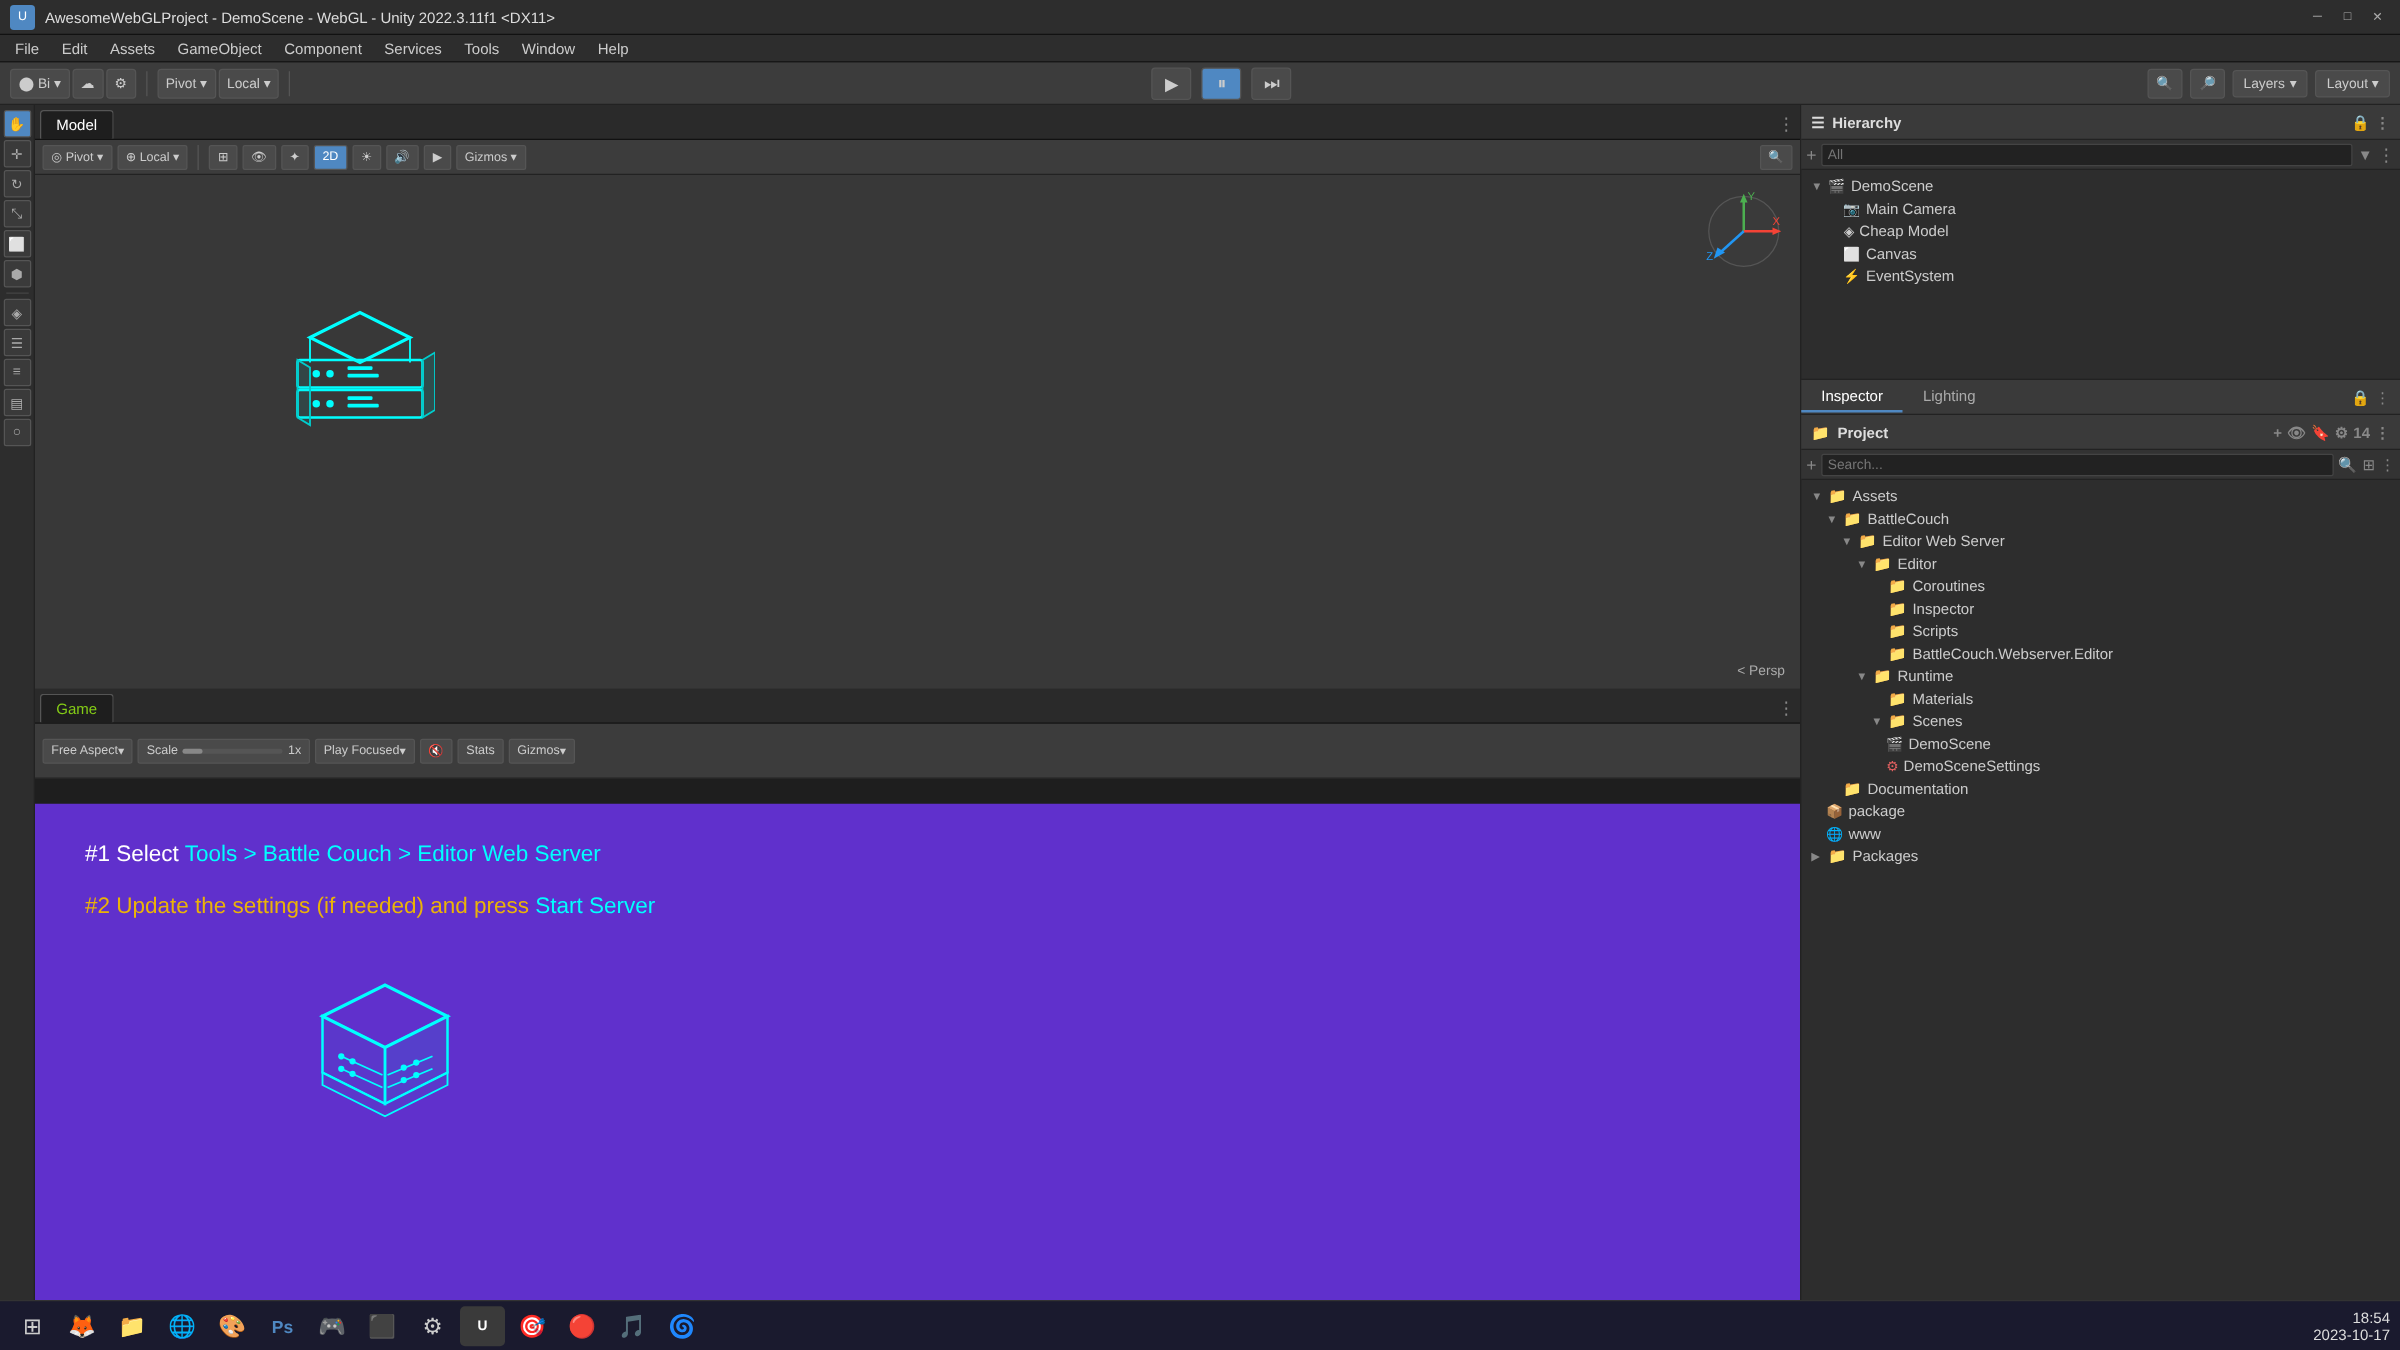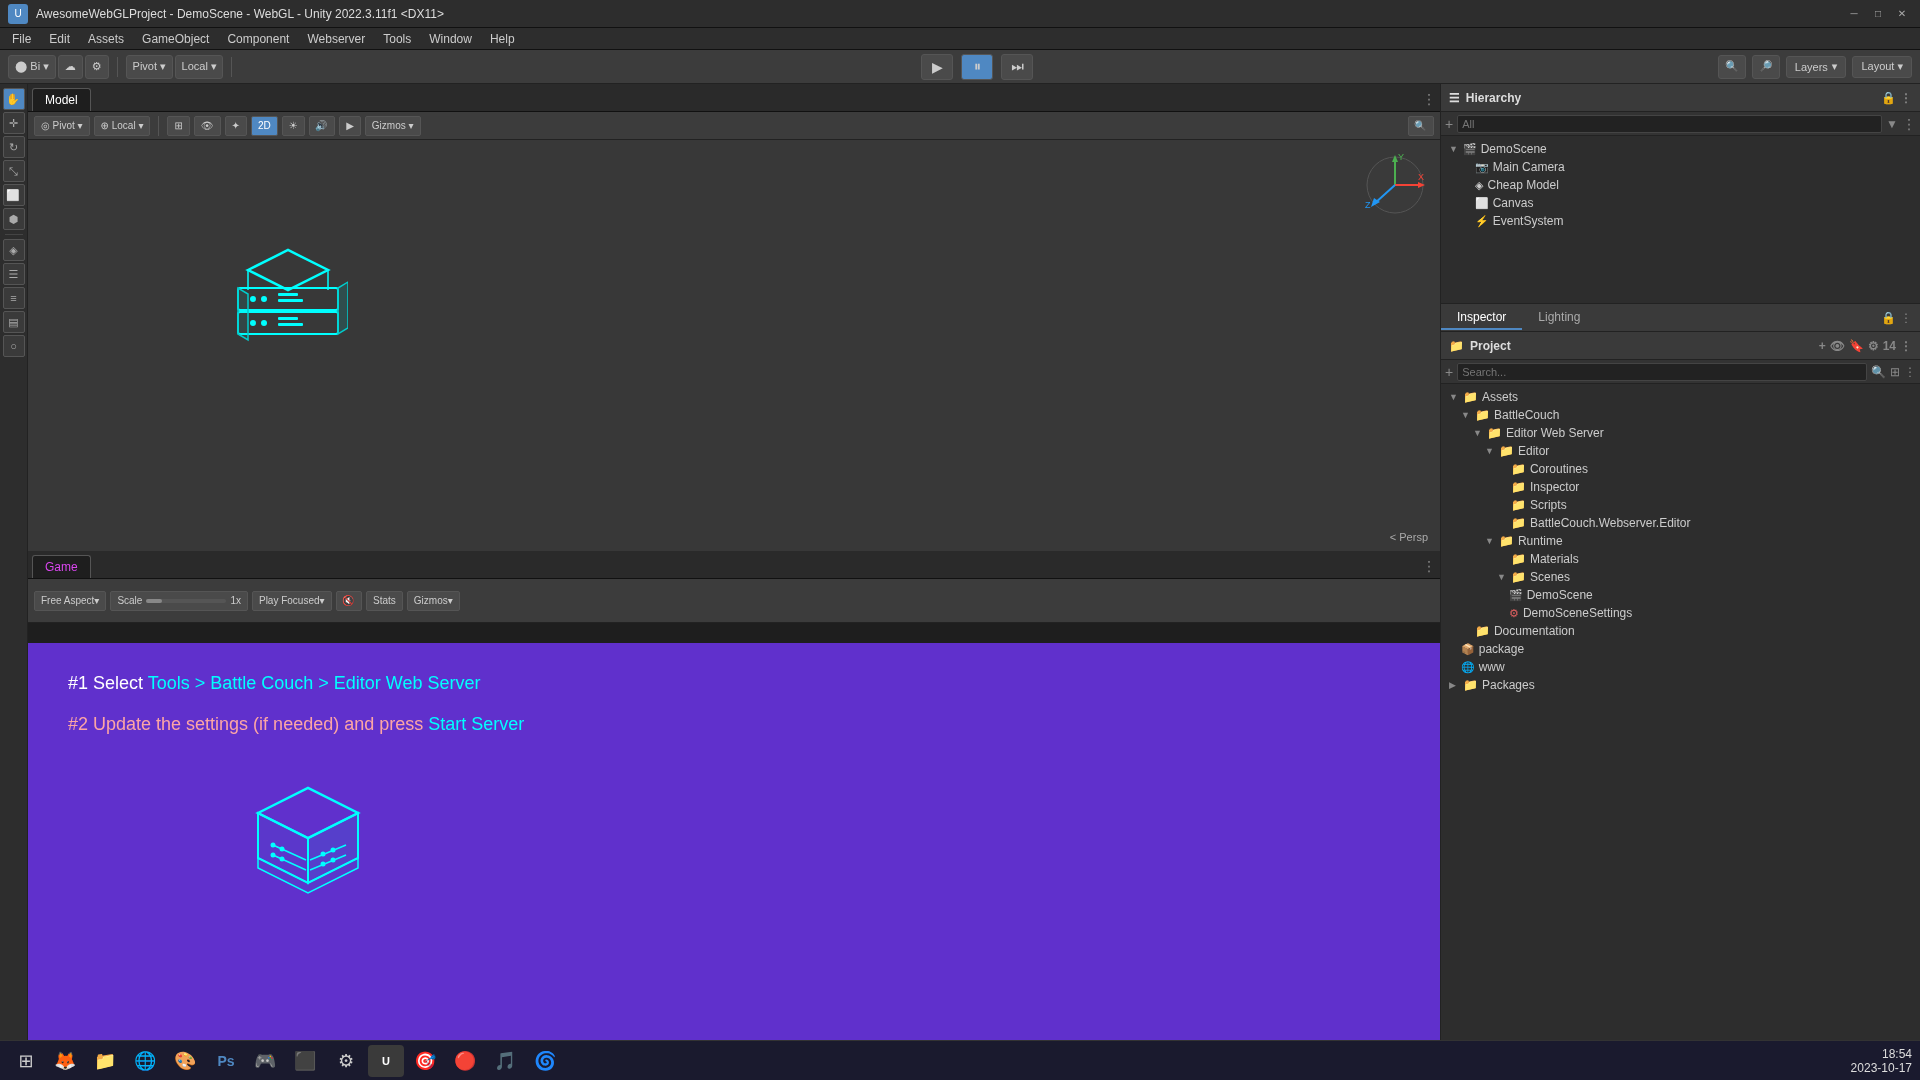--- a/index.html
+++ b/index.html
@@ -101,21 +101,21 @@
       position: absolute; top: 100px; left: 200px;
     }
     #game-tabs {
       height: 28px; background: #2a2a2a; display: flex; align-items: flex-end; padding: 0 4px;
       border-bottom: 1px solid #111; gap: 2px;
     }
     .game-tab {
       padding: 4px 12px; background: #3c3c3c; border: 1px solid #555; border-bottom: none;
       color: #ccc; font-size: 12px; cursor: pointer; border-radius: 3px 3px 0 0;
     }
-    .game-tab.active { background: #1e1e1e; color: #d946ef; }
+    .game-tab.active { background: #1e1e1e; color: #84cc16; }
 
     #game-toolbar {
       height: 44px; background: #3c3c3c; display: flex; align-items: center; padding: 0 6px; gap: 4px;
       border-bottom: 1px solid #222;
     }
 
     #game-viewport {
       flex: 1; background: #6030cc; position: relative; overflow: hidden; margin-top: 20px;
     }
 
@@ -231,21 +231,21 @@
     <div class="win-btn close">✕</div>
   </div>
 </div>
 
 <div id="menubar">
   <div class="menu-item">File</div>
   <div class="menu-item">Edit</div>
   <div class="menu-item">Assets</div>
   <div class="menu-item">GameObject</div>
   <div class="menu-item">Component</div>
-  <div class="menu-item">Webserver</div>
+  <div class="menu-item">Services</div>
   <div class="menu-item">Tools</div>
   <div class="menu-item">Window</div>
   <div class="menu-item">Help</div>
 </div>
 
 <div id="toolbar">
   <div class="toolbar-group">
     <div class="toolbar-btn">
       <span>⬤</span> Bi ▾
     </div>
@@ -404,21 +404,21 @@
         <span>Gizmos</span> ▾
       </div>
     </div>
 
     <div id="game-viewport">
       <div id="game-content">
         <div id="game-instruction1">
           <span style="color:#fff;">#1 Select </span><span style="color:#00ffff;">Tools &gt; Battle Couch &gt; Editor Web Server</span>
         </div>
         <div id="game-instruction2">
-          <span style="color:#fca5a5;">#2 Update the settings (if needed) and press </span><span style="color:#00ffff;">Start Server</span>
+          <span style="color:#eab308;">#2 Update the settings (if needed) and press </span><span style="color:#00ffff;">Start Server</span>
         </div>
       </div>
 
       <div id="game-server-icon" style="left:200px; top:120px; position:absolute;">
         <svg width="160" height="160" viewBox="0 0 160 160">
 
           <polygon points="30,50 80,25 130,50 80,75" fill="none" stroke="#00ffff" stroke-width="2.5"></polygon>
 
           <polygon points="30,50 30,95 80,120 80,75" fill="rgba(0,200,200,0.05)" stroke="#00ffff" stroke-width="2"></polygon>
 

